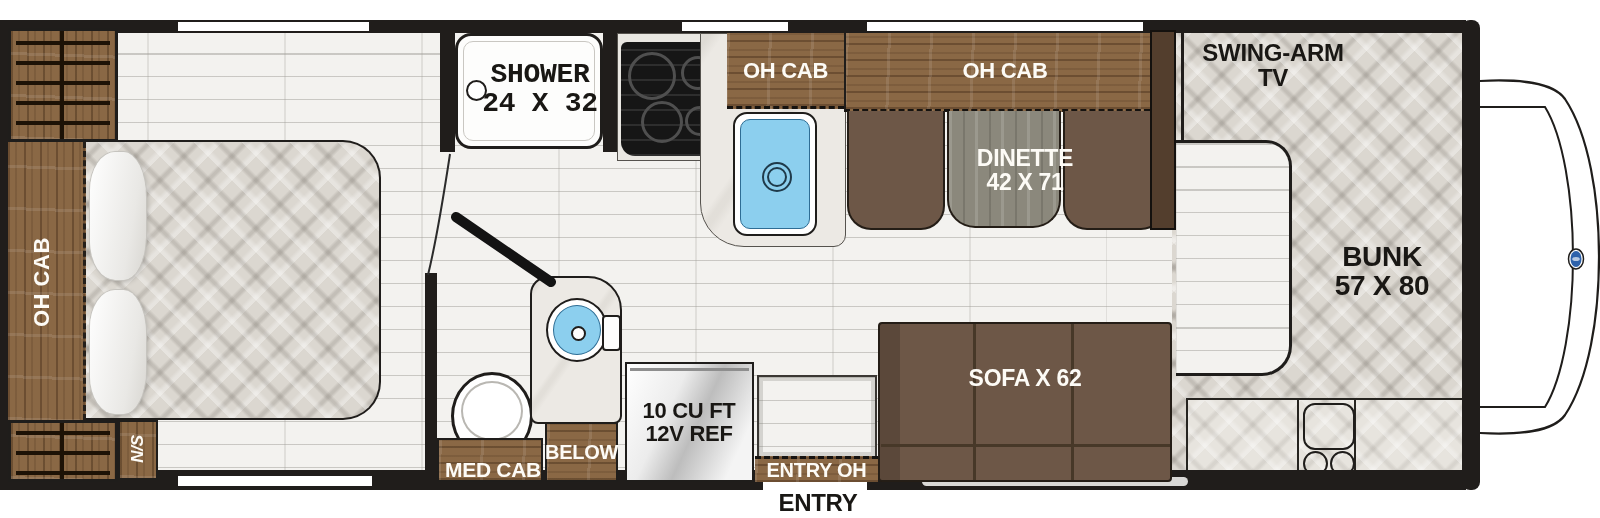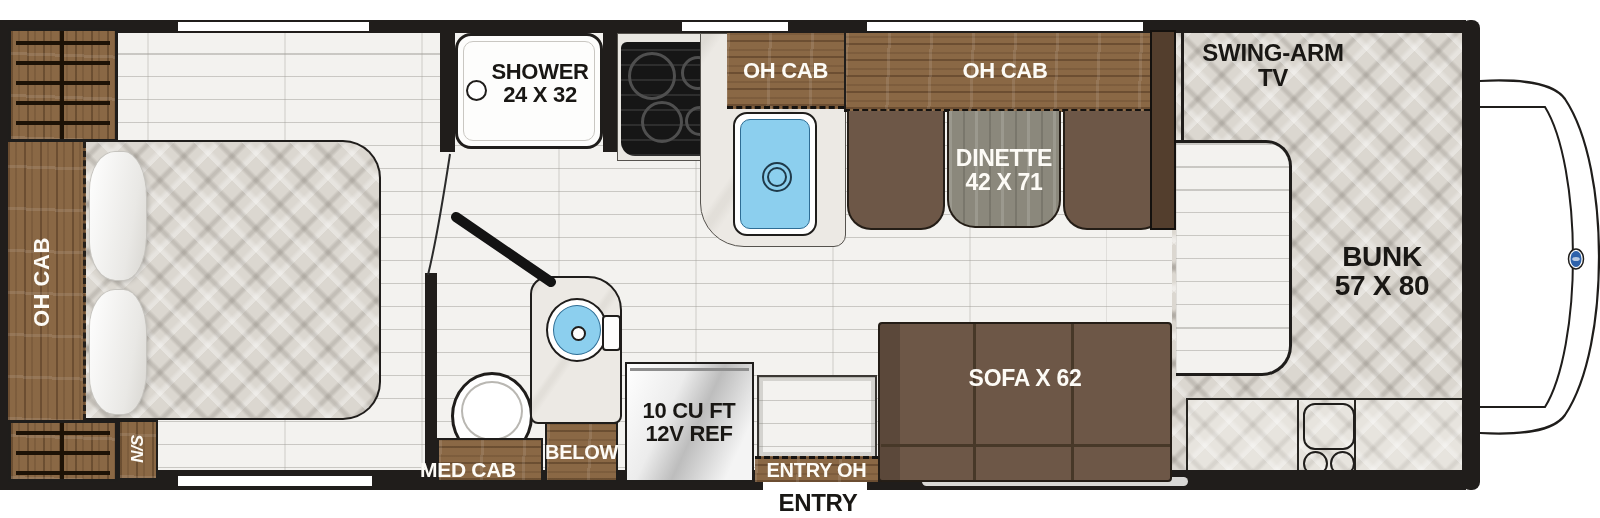--- a/index.html
+++ b/index.html
@@ -82,32 +82,32 @@
 
   <div class="abs woodv" style="left:118px;top:420px;width:40px;height:60px;box-sizing:border-box;border:2px solid #1f1d1b;"></div>
   <div class="lbl white" style="left:109px;top:440px;width:58px;font-size:17px;font-style:italic;transform:rotate(-90deg);">N/S</div>
 
   <div class="abs wall" style="left:425px;top:273px;width:12px;height:205px;"></div>
   <div class="abs wall" style="left:440px;top:30px;width:15px;height:122px;"></div>
   <div class="abs wall" style="left:603px;top:30px;width:15px;height:122px;"></div>
   <div class="abs" style="left:455px;top:33px;width:148px;height:116px;background:#fdfdfc;box-sizing:border-box;border:3px solid #1f1d1b;border-radius:16px;"></div>
   <div class="abs" style="left:463px;top:41px;width:132px;height:100px;box-sizing:border-box;border:1.5px solid #c9c7c2;border-radius:10px;"></div>
   <div class="abs" style="left:466px;top:80px;width:17px;height:17px;border:2.5px solid #1f1d1b;border-radius:50%;background:#fff;"></div>
-  <div class="lbl dark" style="left:480px;top:60px;width:120px;font-size:22px;">
+  <div class="lbl dark" style="left:480px;top:60px;width:120px;font-size:28px;font-family:Liberation Mono, monospace;">
     <span>SHOWER</span>
     <span>24 X 32</span>
   </div>
 
   <div class="abs" style="left:451px;top:372px;width:82px;height:88px;background:#ffffff;box-sizing:border-box;border:3px solid #1f1d1b;border-radius:50%;"></div>
   <div class="abs" style="left:461px;top:381px;width:62px;height:60px;box-sizing:border-box;border:2px solid #b9b7b2;border-radius:50%;"></div>
   <div class="abs" style="left:470px;top:452px;width:16px;height:8px;background:#fff;border:2px solid #1f1d1b;border-radius:3px;"></div>
   <div class="abs" style="left:498px;top:452px;width:16px;height:8px;background:#fff;border:2px solid #1f1d1b;border-radius:3px;"></div>
 
   <div class="abs woodh" style="left:437px;top:438px;width:106px;height:44px;box-sizing:border-box;border:2px solid #1f1d1b;"></div>
-  <div class="lbl white" style="left:415px;top:459px;width:106px;font-size:21px;">MED CAB</div>
+  <div class="lbl white" style="left:440px;top:459px;width:106px;font-size:21px;">MED CAB</div>
 
   <div class="abs marble" style="left:530px;top:276px;width:92px;height:148px;box-sizing:border-box;border:2.5px solid #1f1d1b;border-radius:18px 34px 8px 8px;"></div>
   <div class="abs" style="left:546px;top:298px;width:62px;height:64px;background:#ffffff;box-sizing:border-box;border:2px solid #1f1d1b;border-radius:50%;"></div>
   <div class="abs" style="left:553px;top:305px;width:48px;height:50px;background:#8ccfee;box-sizing:border-box;border:1.5px solid #2e6d94;border-radius:50%;"></div>
   <div class="abs" style="left:571px;top:326px;width:11px;height:11px;background:#fff;border:2px solid #1f1d1b;border-radius:50%;"></div>
   <div class="abs" style="left:602px;top:315px;width:15px;height:32px;background:#fdfdfc;border:2px solid #1f1d1b;border-radius:4px;"></div>
 
   <div class="abs woodh" style="left:545px;top:422px;width:73px;height:60px;box-sizing:border-box;border:2px solid #1f1d1b;"></div>
   <div class="lbl white" style="left:545px;top:442px;width:73px;font-size:20px;">BELOW</div>
 
@@ -125,21 +125,21 @@
   <div class="abs" style="left:767px;top:167px;width:16px;height:16px;border:2px solid #1f3a4a;border-radius:50%;"></div>
 
   <div class="abs woodh" style="left:727px;top:33px;width:117px;height:76px;box-sizing:border-box;border-bottom:3.5px dashed #161310;"></div>
   <div class="lbl white" style="left:727px;top:59px;width:117px;font-size:22px;">OH CAB</div>
 
   <div class="abs woodh" style="left:844px;top:33px;width:306px;height:79px;box-sizing:border-box;border-bottom:3.5px dashed #161310;border-left:2.5px solid #1f1d1b;"></div>
   <div class="lbl white" style="left:930px;top:59px;width:150px;font-size:22px;">OH CAB</div>
   <div class="abs bench" style="left:847px;top:111px;width:98px;height:119px;border-top:none;border-radius:0 0 24px 24px;"></div>
   <div class="abs" style="left:947px;top:111px;width:114px;height:117px;box-sizing:border-box;background-color:#8b887c;background-image:repeating-linear-gradient(90deg, rgba(255,255,255,.14) 0 3px, transparent 3px 14px, rgba(70,68,60,.25) 14px 16px, transparent 16px 26px);border:2.5px solid #241d16;border-top:none;border-radius:0 0 28px 28px;"></div>
   <div class="abs bench" style="left:1063px;top:111px;width:102px;height:119px;border-top:none;border-radius:0 0 24px 24px;"></div>
-  <div class="lbl white" style="left:947px;top:146px;width:114px;font-size:23px;">
+  <div class="lbl white" style="left:947px;top:146px;width:114px;font-size:23px;padding-left:21px;">
     <span>DINETTE</span>
     <span>42 X 71</span>
   </div>
   <div class="abs" style="left:1150px;top:30px;width:26px;height:200px;background:#533e2d;box-sizing:border-box;border:2.5px solid #14110e;"></div>
 
   <div class="abs" style="left:625px;top:362px;width:129px;height:120px;background:linear-gradient(115deg,#ffffff 0%,#ececec 35%,#bdbdbd 55%,#f4f4f4 85%);box-sizing:border-box;border:2.5px solid #1f1d1b;"></div>
   <div class="abs" style="left:630px;top:368px;width:119px;height:3px;background:#8e8e8e;"></div>
   <div class="lbl dark" style="left:631px;top:399px;width:116px;font-size:22px;">
     <span>10 CU FT</span>
     <span>12V REF</span>

